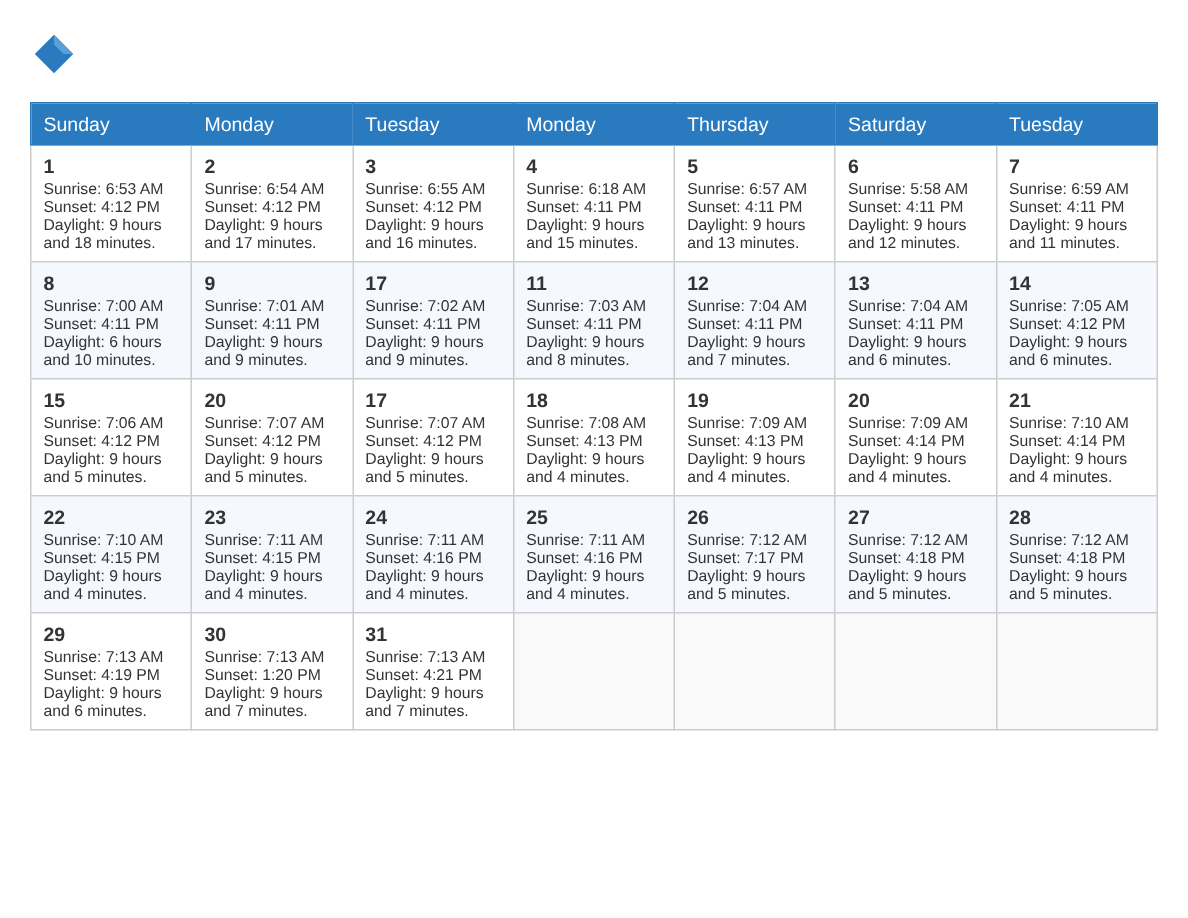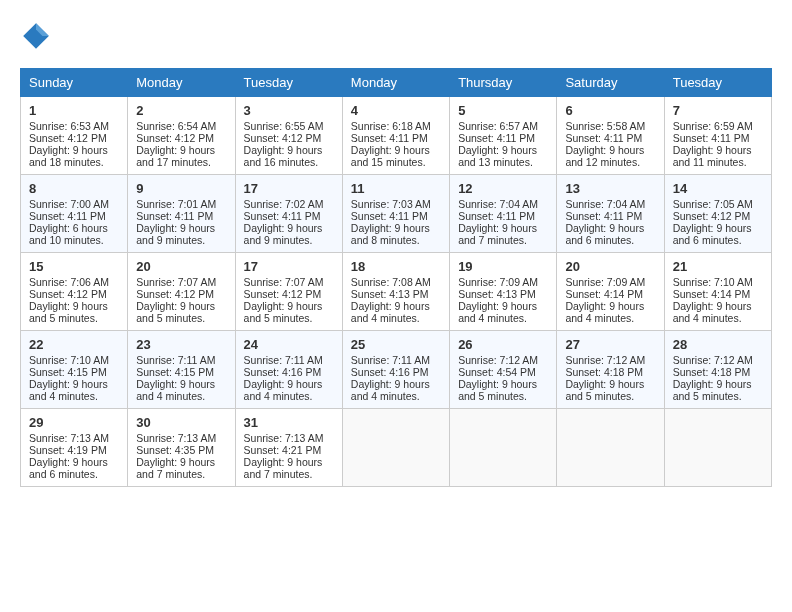--- a/index.html
+++ b/index.html
@@ -277,21 +277,21 @@
       </td>
         <td>
         <span class="day-num">25</span>
         <span>Sunrise: 7:11 AM</span><br>
         <span>Sunset: 4:16 PM</span><br>
         <span>Daylight: 9 hours and 4 minutes.</span>
       </td>
         <td>
         <span class="day-num">26</span>
         <span>Sunrise: 7:12 AM</span><br>
-        <span>Sunset: 4:54 PM</span><br>
+        <span>Sunset: 7:17 PM</span><br>
         <span>Daylight: 9 hours and 5 minutes.</span>
       </td>
         <td>
         <span class="day-num">27</span>
         <span>Sunrise: 7:12 AM</span><br>
         <span>Sunset: 4:18 PM</span><br>
         <span>Daylight: 9 hours and 5 minutes.</span>
       </td>
         <td>
         <span class="day-num">28</span>
@@ -303,21 +303,21 @@
       <tr>
         <td>
         <span class="day-num">29</span>
         <span>Sunrise: 7:13 AM</span><br>
         <span>Sunset: 4:19 PM</span><br>
         <span>Daylight: 9 hours and 6 minutes.</span>
       </td>
         <td>
         <span class="day-num">30</span>
         <span>Sunrise: 7:13 AM</span><br>
-        <span>Sunset: 4:35 PM</span><br>
+        <span>Sunset: 1:20 PM</span><br>
         <span>Daylight: 9 hours and 7 minutes.</span>
       </td>
         <td>
         <span class="day-num">31</span>
         <span>Sunrise: 7:13 AM</span><br>
         <span>Sunset: 4:21 PM</span><br>
         <span>Daylight: 9 hours and 7 minutes.</span>
       </td>
         <td class="empty-cell"></td>
         <td class="empty-cell"></td>

